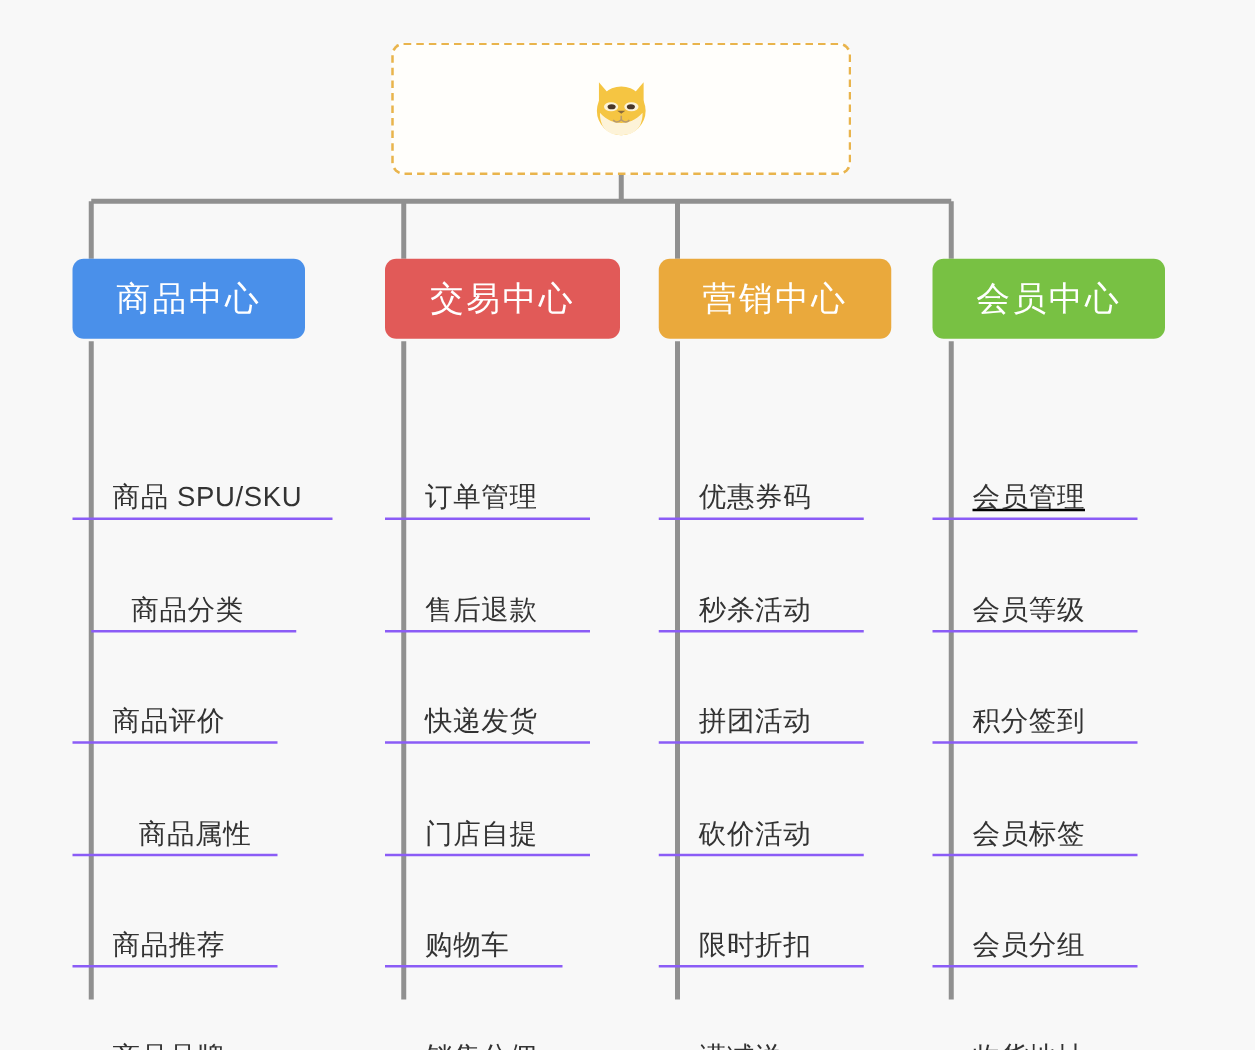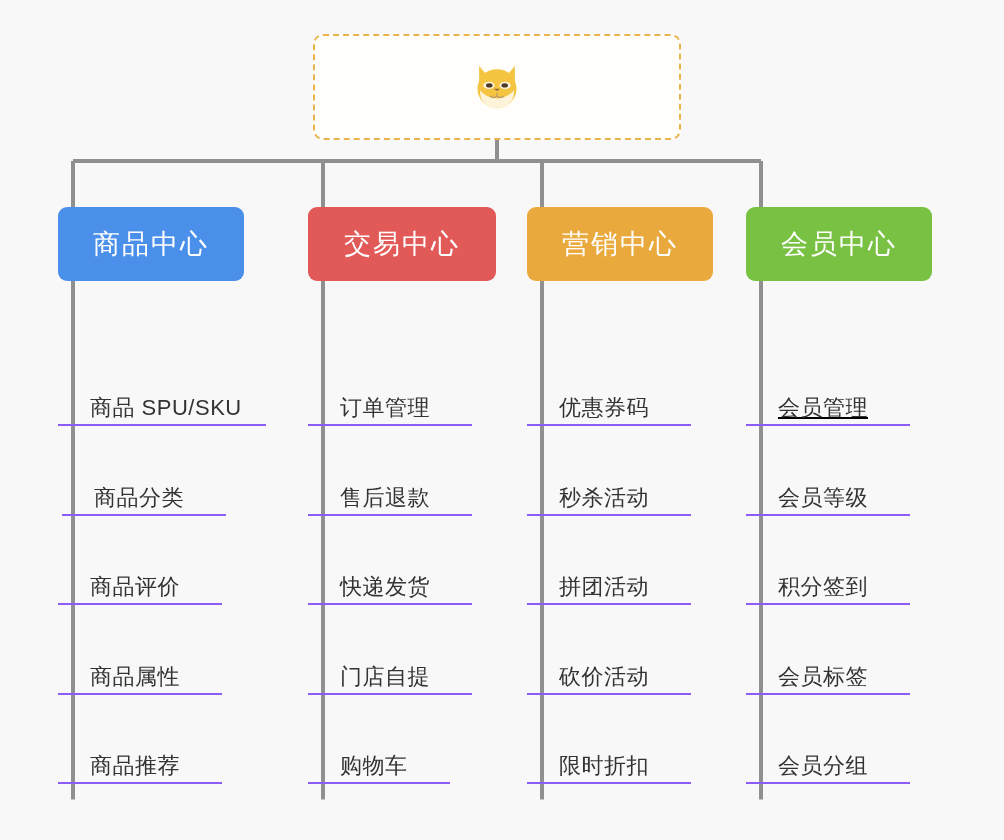--- a/index.html
+++ b/index.html
@@ -30,21 +30,21 @@
     font-family:"Liberation Sans","DejaVu Sans",sans-serif;
   }
 
   
   #wires{position:absolute;left:0;top:0;width:1004px;height:840px;pointer-events:none;}
 
   
   .column{position:absolute;top:207px;}
   .cat-node{
     box-sizing:border-box;
-    height:74px;
+    height:64px;
     border-radius:9px;
     display:flex;align-items:center;justify-content:center;
     color:#ffffff;
     font-size:27px;
     letter-spacing:2px;
     white-space:nowrap;
   }
   .leaf-list{position:relative;margin-top:0;}
   .leaf{
     position:absolute;
@@ -101,27 +101,27 @@
 
   <div id="columns-host">
       <div class="column" style="left: 58px; width: 186px;">
         <div class="cat-node" style="background: rgb(74, 144, 234); width: 186px;">
           <span>商品中心</span>
         </div>
         <div class="leaf-list">
           <div class="leaf" style="width: 208px; left: 0px; top: 115px;">
             <span class="leaf-label">商品 SPU/SKU</span>
           </div>
-          <div class="leaf" style="width: 164px; left: 4px; top: 204.5px;">
+          <div class="leaf" style="width: 164px; left: 15px; top: 204.5px;">
             <span class="leaf-label">商品分类</span>
           </div>
           <div class="leaf" style="width: 164px; left: 0px; top: 294px;">
             <span class="leaf-label">商品评价</span>
           </div>
-          <div class="leaf" style="width: 164px; left: 0px; top: 383.5px;">
+          <div class="leaf" style="width: 164px; left: 0px; top: 383.5px; justify-content: center;">
             <span class="leaf-label">商品属性</span>
           </div>
           <div class="leaf" style="width: 164px; left: 0px; top: 473px;">
             <span class="leaf-label">商品推荐</span>
           </div>
           <div class="leaf" style="width: 164px; left: 0px; top: 562.5px;">
             <span class="leaf-label">商品品牌</span>
           </div>
         </div>
       </div>

